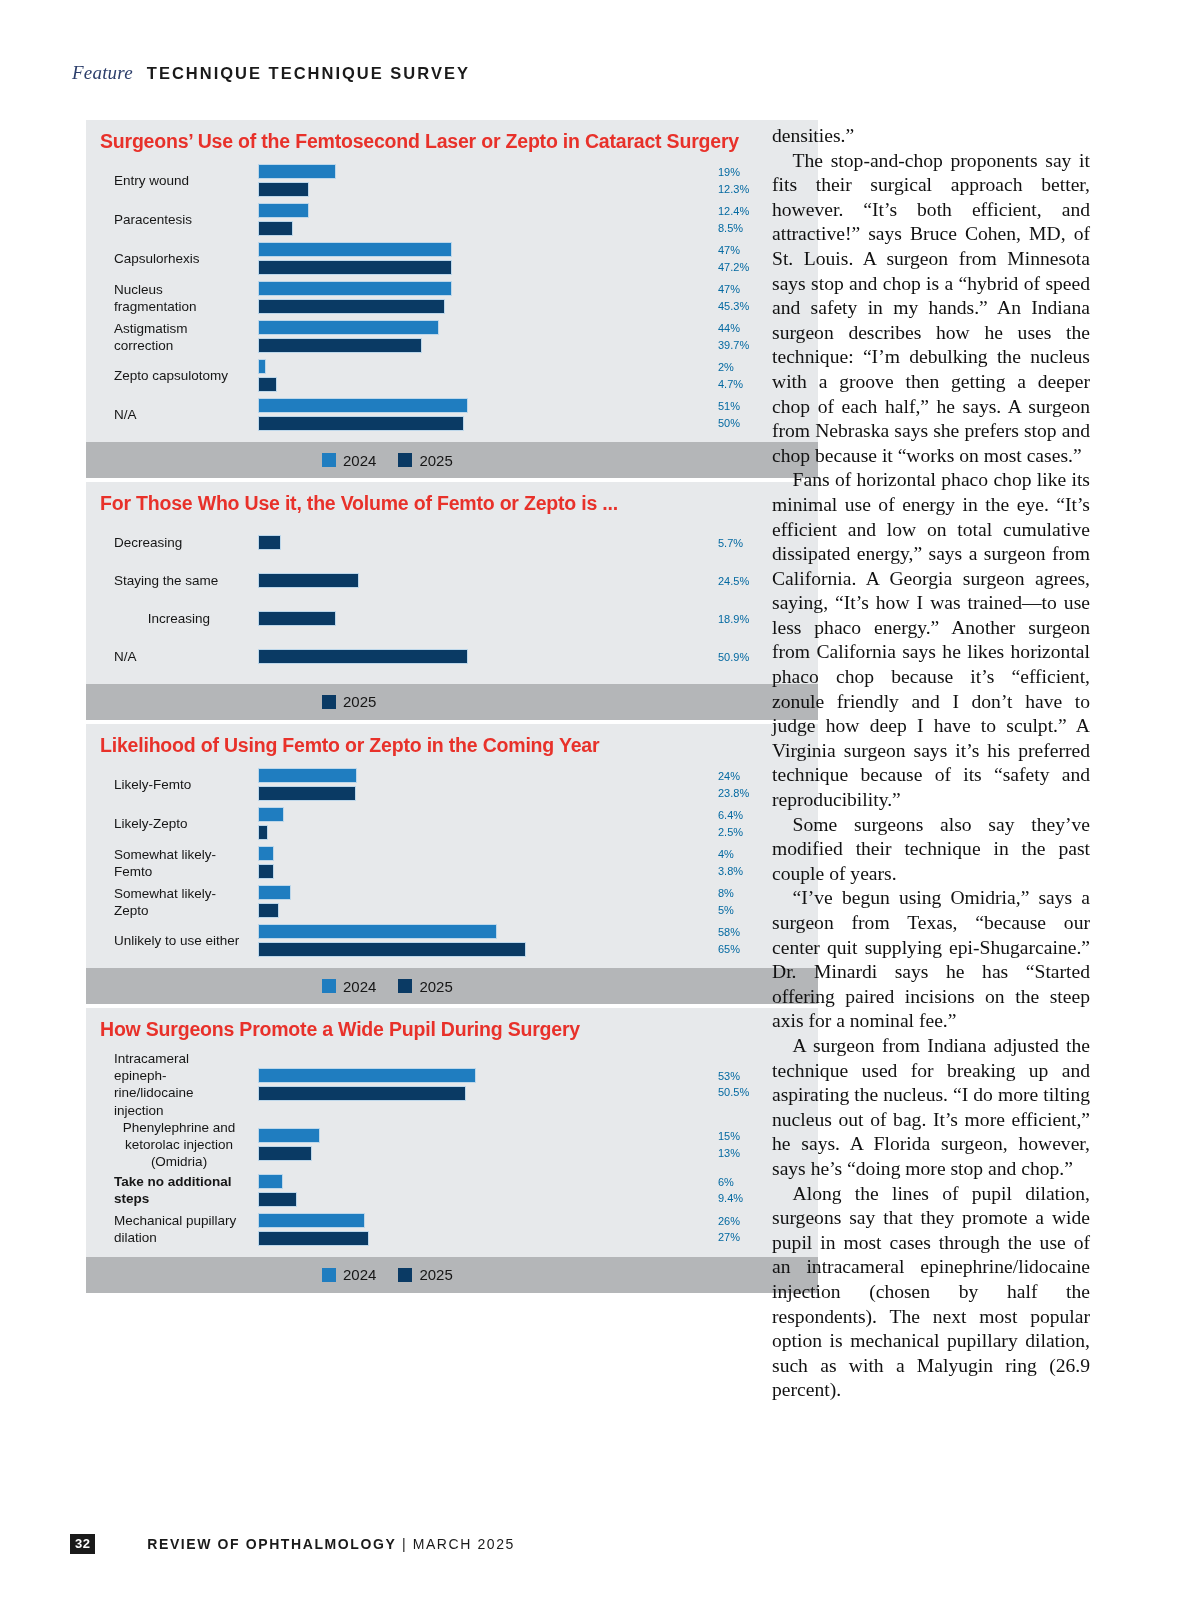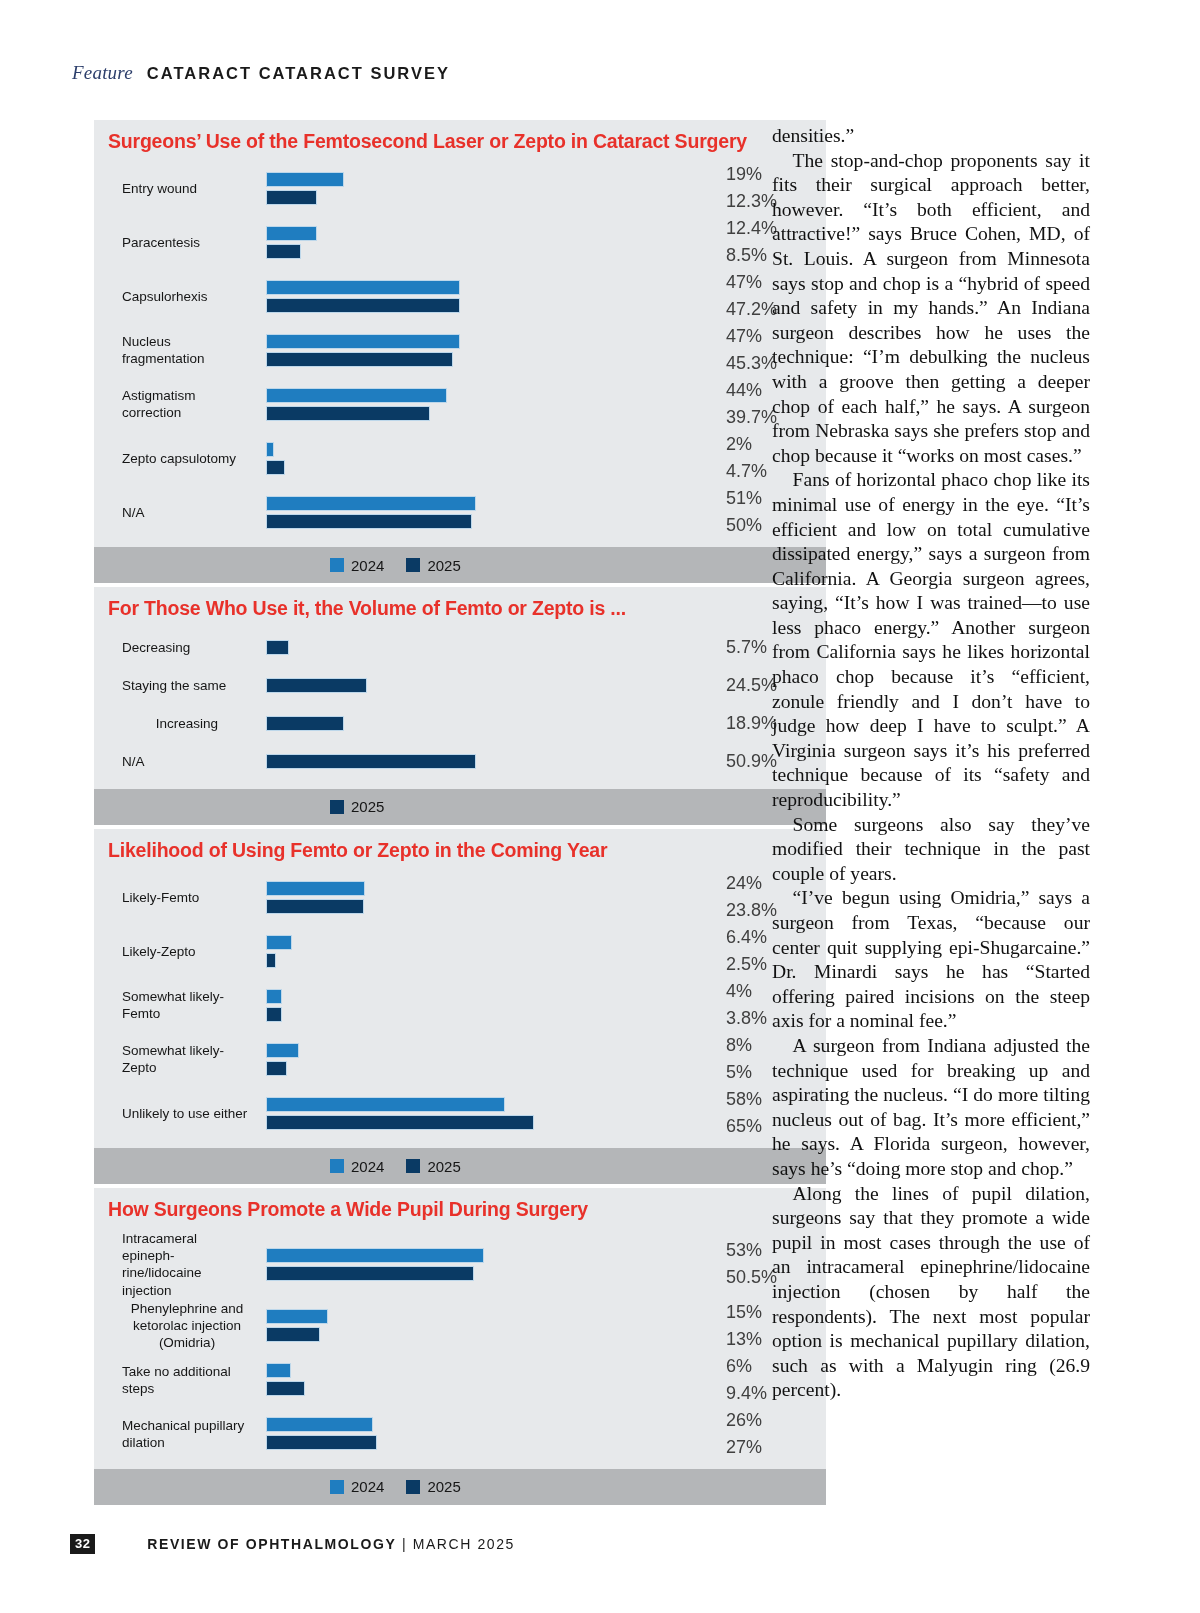--- a/index.html
+++ b/index.html
@@ -36,21 +36,21 @@
     font-family: "Liberation Sans", sans-serif;
     font-weight: bold;
     font-size: 16.5px;
     letter-spacing: 2.0px;
     color: #1a1a1a;
   }
 
   
   .chart-column {
     position: absolute;
-    left: 70px;
+    left: 62px;
     top: 120px;
     width: 732px;
     padding-left: 24px;
   }
   .chart-panel {
     background: #e7e9eb;
     margin-bottom: 4px;
     position: relative;
   }
   .chart-title {
@@ -88,23 +88,23 @@
     margin: 3px 0;
     box-sizing: border-box;
   }
   .bar.y2024 { background: #1f7dc0; border: 1px solid #bdd7ea; }
   .bar.y2025 { background: #0a3a64; border: 1px solid #bdd7ea; }
   .bar-values {
     width: 108px;
     text-align: left;
     padding-left: 8px;
     box-sizing: border-box;
-    font-size: 18px;
+    font-size: 11px;
     line-height: 1.5;
-    color: #404040;
+    color: #0369a1;
   }
   .legend-strip {
     background: #b4b6b8;
     height: 36px;
     display: flex;
     align-items: center;
     justify-content: flex-start;
     padding-left: 236px;
     gap: 22px;
   }
@@ -158,21 +158,21 @@
     color: #1a1a1a;
     margin-left: 43px;
   }
   .footer-text .light { font-weight: normal; letter-spacing: 1.6px; }
 </style>
 </head>
 <body>
 
 <div class="page-header">
   <span class="feature-word">Feature</span>
-  <span class="header-kicker">CATARACT CATARACT SURVEY</span>
+  <span class="header-kicker">TECHNIQUE TECHNIQUE SURVEY</span>
 </div>
 
 <div class="chart-column" id="chart-column">
     <div class="chart-panel">
       <div class="chart-title">Surgeons’ Use of the Femtosecond Laser or Zepto in Cataract Surgery</div>
       <div class="rows">
         <div class="row">
           <div class="row-label" style="white-space: pre-line;">Entry wound</div>
           <div class="bars">
             <div class="bar y2024" style="width: 78.28px;"></div>
@@ -400,21 +400,21 @@
           <div class="bars">
             <div class="bar y2024" style="width: 61.8px;"></div>
             <div class="bar y2025" style="width: 53.56px;"></div>
           </div>
           <div class="bar-values">
             <div>15%</div>
             <div>13%</div>
           </div>
         </div>
         <div class="row">
-          <div class="row-label" style="white-space: pre-line;">Take no additional
+          <div class="row-label" style="white-space: pre-line; font-weight: bold;">Take no additional
 steps</div>
           <div class="bars">
             <div class="bar y2024" style="width: 24.72px;"></div>
             <div class="bar y2025" style="width: 38.728px;"></div>
           </div>
           <div class="bar-values">
             <div>6%</div>
             <div>9.4%</div>
           </div>
         </div>

